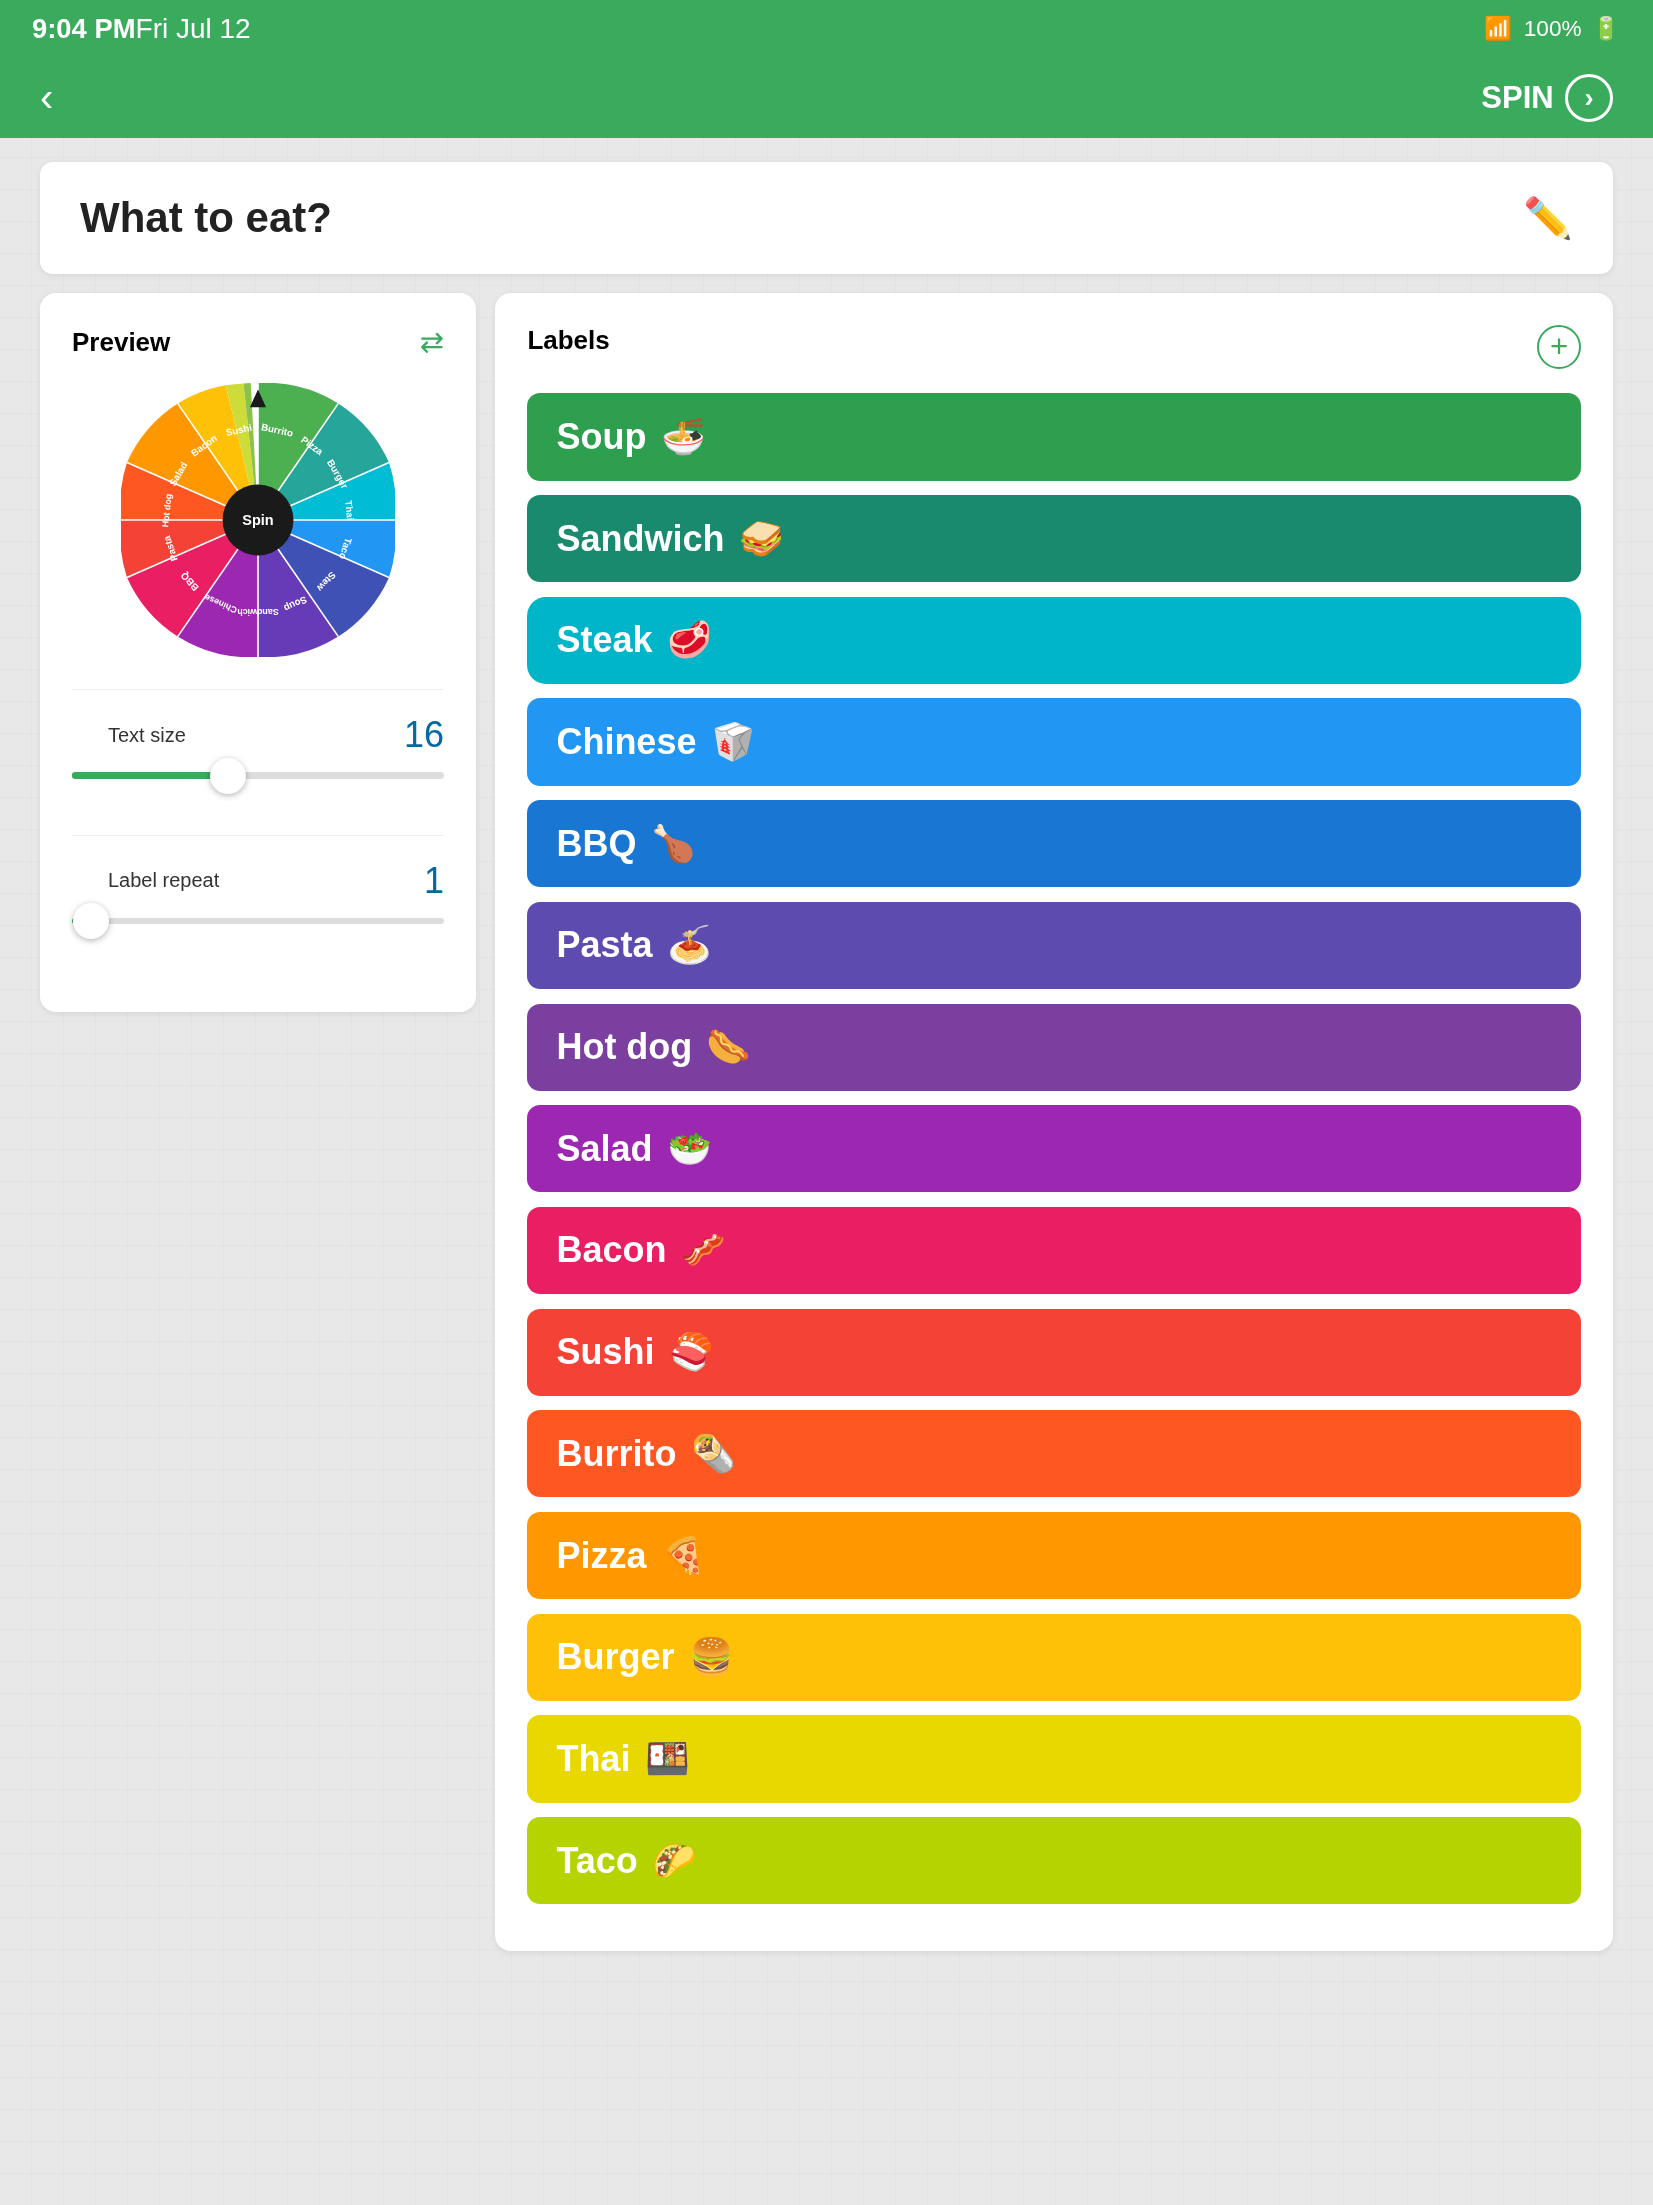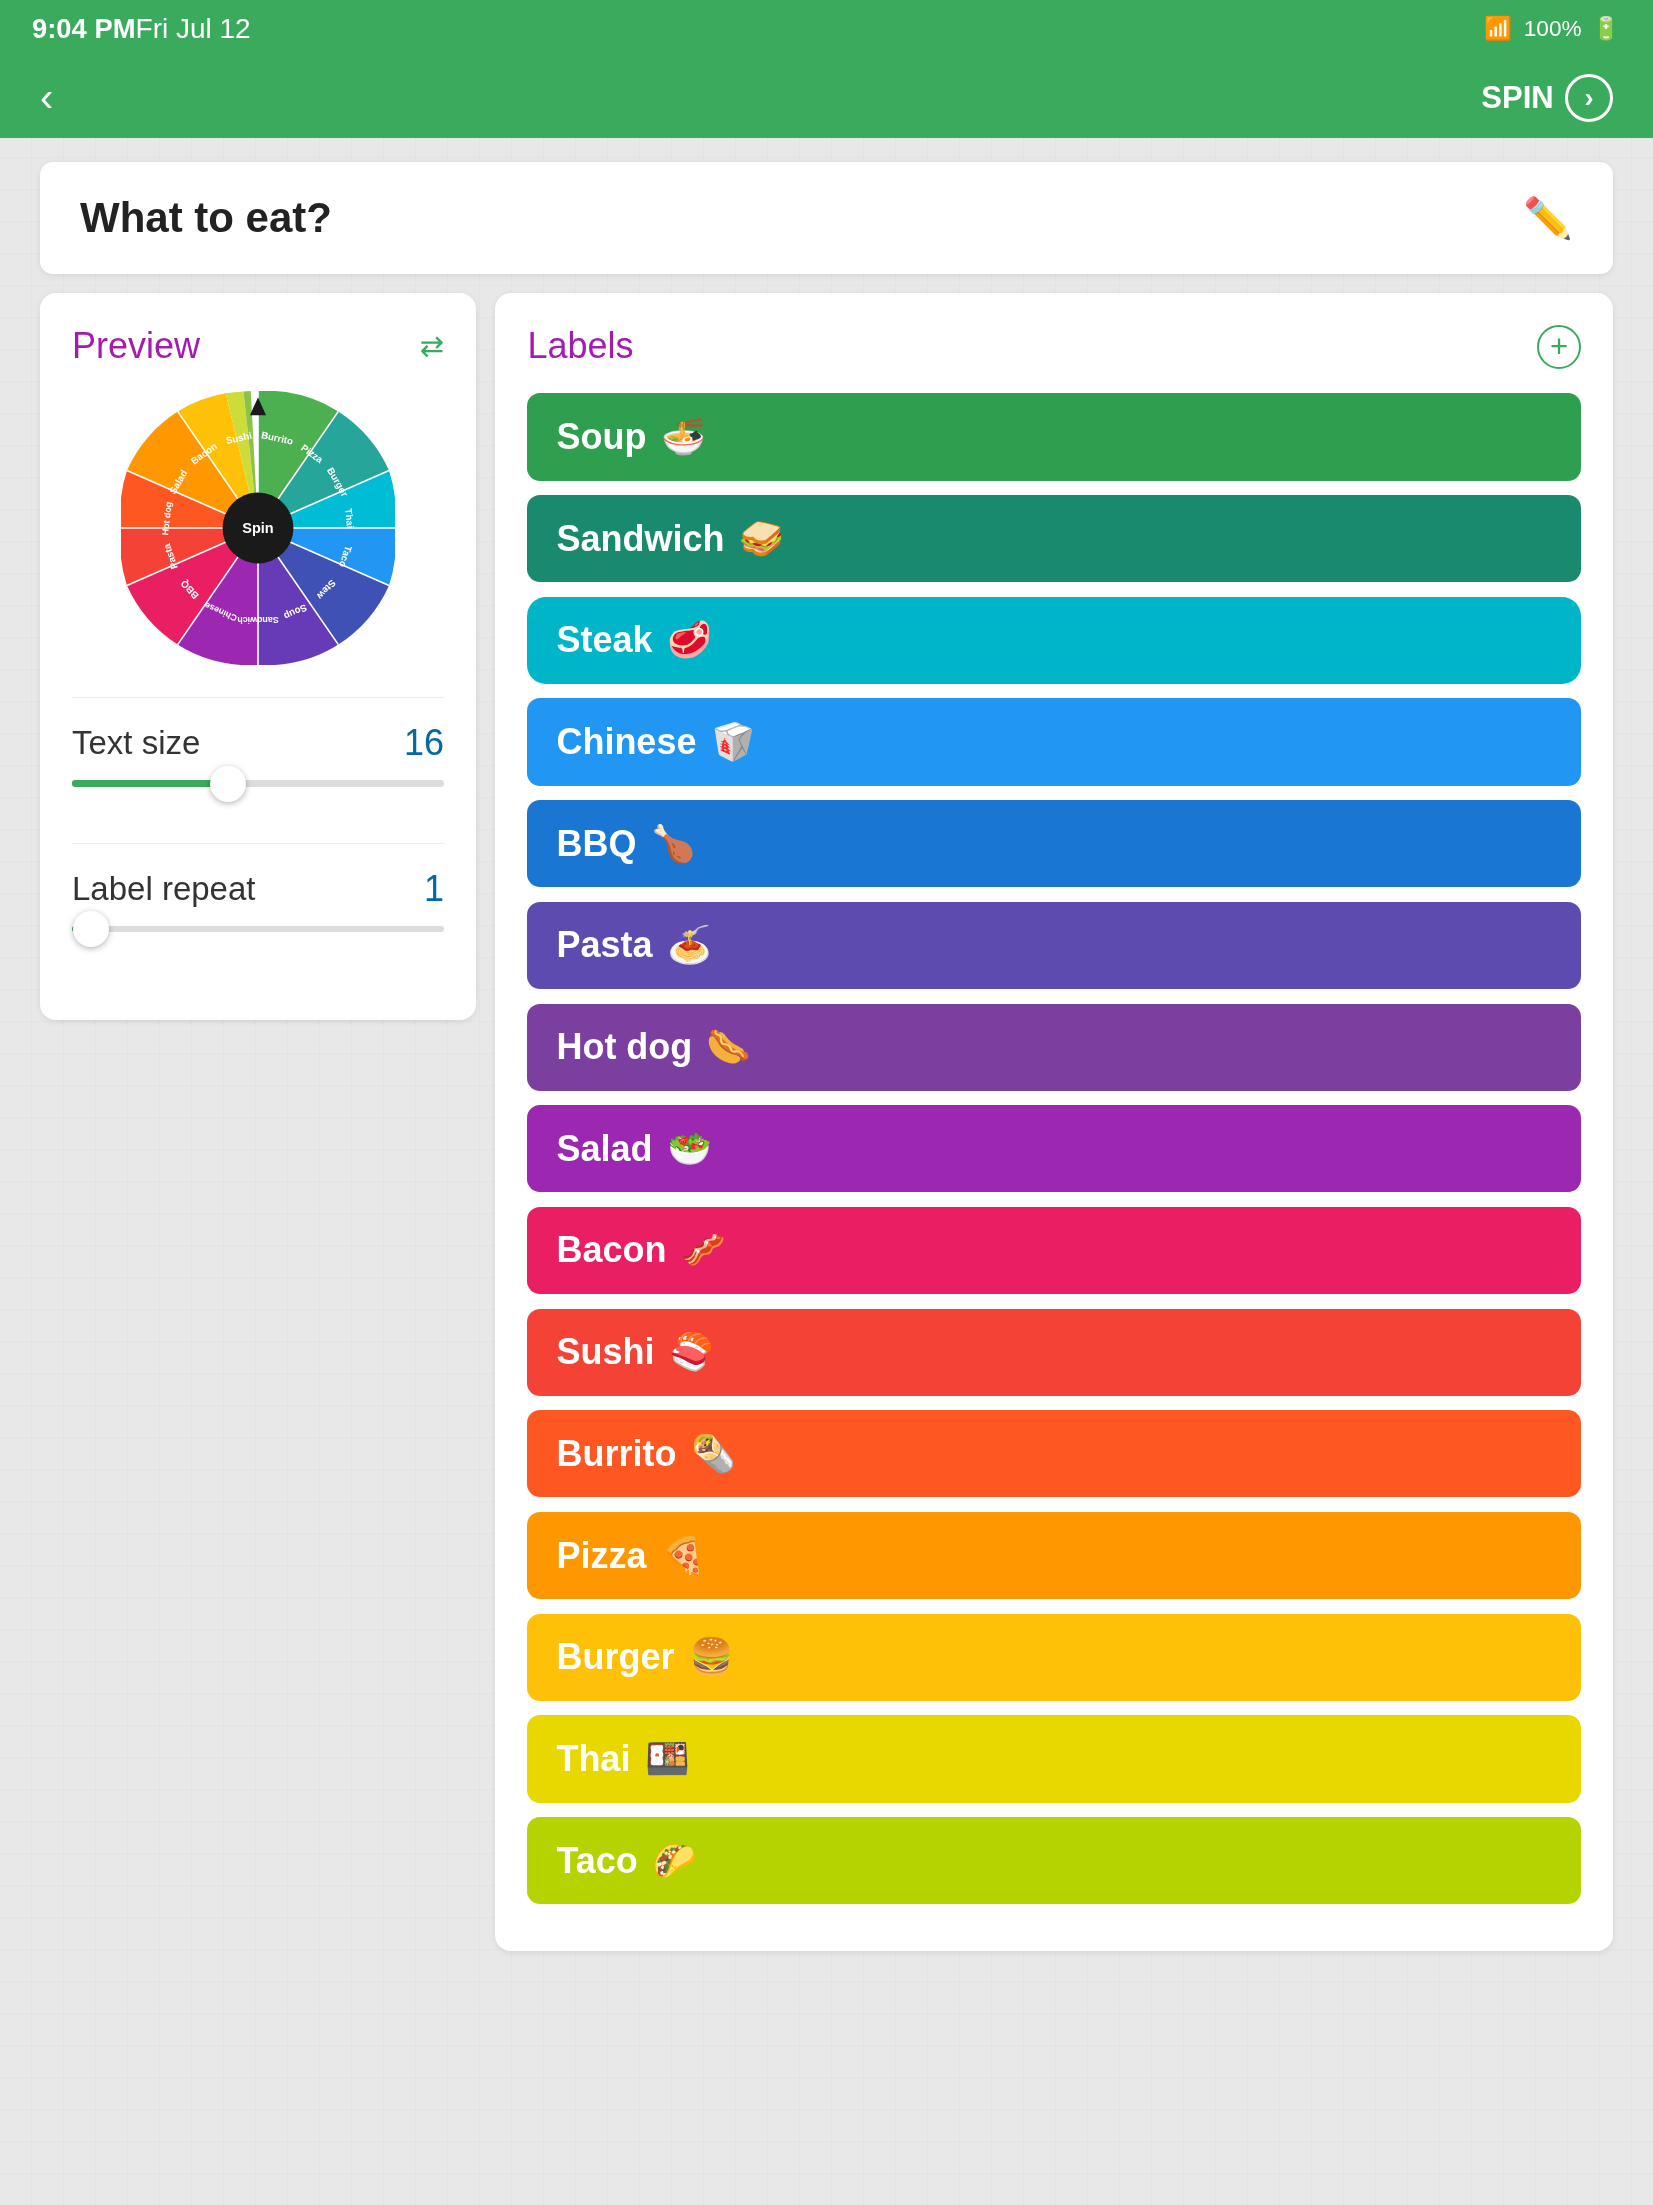--- a/index.html
+++ b/index.html
@@ -106,23 +106,23 @@
       box-shadow: 0 1.6px 6.5px rgba(0,0,0,0.08);
     }
 
     .panel-header {
       display: flex;
       align-items: center;
       justify-content: space-between;
       margin-bottom: 24px;
     }
     .panel-title {
-      font-size: 36px;
-      font-weight: 400;
-      color: #a21caf;
+      font-size: 26px;
+      font-weight: 700;
+      color: #000000;
     }
     .shuffle-icon { font-size: 29px; color: #3aaa5c; cursor: pointer; }
 
     
     .wheel-container {
       display: flex;
       justify-content: center;
       align-items: center;
       margin-bottom: 32px;
     }
@@ -144,21 +144,21 @@
       margin-bottom: 24px;
       padding: 24px 0;
       border-top: 0.8px solid #eee;
     }
     .slider-header {
       display: flex;
       justify-content: space-between;
       align-items: center;
       margin-bottom: 16px;
     }
-    .slider-label { font-size: 33px; color: #333; font-weight: 500; }
+    .slider-label { font-size: 20px; color: #333; font-weight: 500; margin-left: 36px; }
     .slider-value { font-size: 36px; color: #0369a1; font-weight: 400; }
     .slider-value-text { font-size: 27.4px; color: #3aaa5c; font-weight: 700; }
 
     .slider-track {
       position: relative;
       height: 6.5px;
       background: #ddd;
       border-radius: 3.2px;
       margin: 8px 0;
     }

